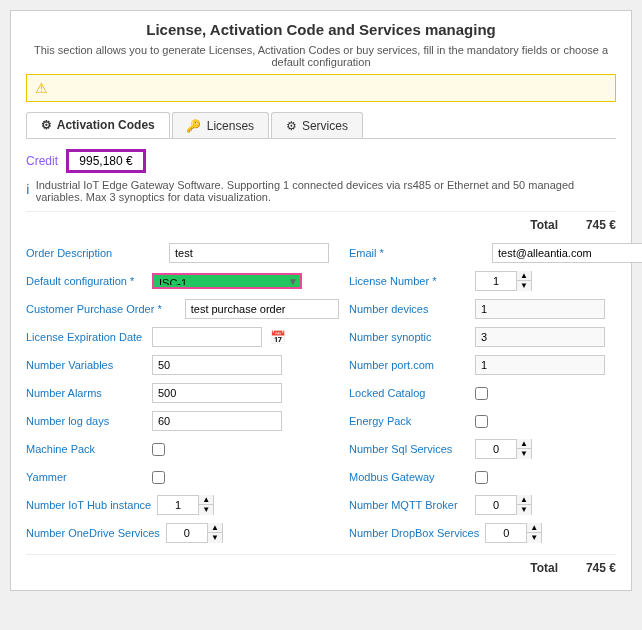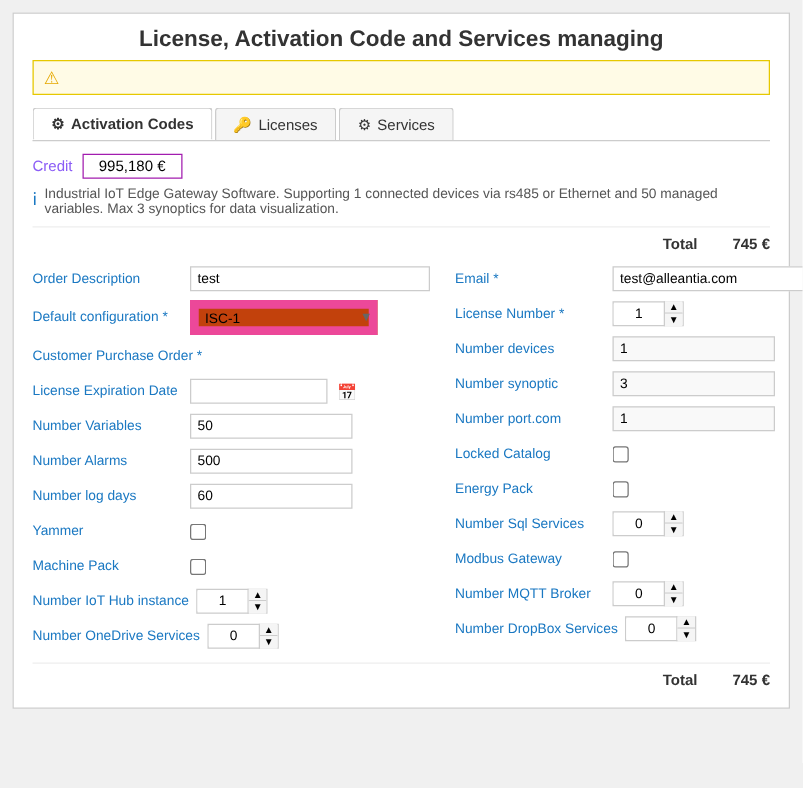--- a/index.html
+++ b/index.html
@@ -1,58 +1,59 @@
 <!DOCTYPE html>
 <html><head>
   <meta charset="utf-8">
   <style>
     * { box-sizing: border-box; margin: 0; padding: 0; }
     body { font-family: Arial, sans-serif; font-size: 12px; background: #f0f0f0; display: flex; justify-content: center; align-items: flex-start; padding: 10px; }
     .container { background: #fff; border: 1px solid #ccc; width: 622px; padding: 10px 15px 15px; }
-    .page-title { text-align: center; font-size: 18px; font-weight: bold; color: #333; margin-bottom: 6px; }
+    .page-title { text-align: center; font-size: 15px; font-weight: bold; color: #333; margin-bottom: 6px; }
     .page-desc { font-size: 11px; color: #555; text-align: center; margin-bottom: 6px; }
     .warning-box { display: flex; align-items: flex-start; gap: 6px; background: #fffbe6; border: 1px solid #e6c800; padding: 5px 8px; margin-bottom: 10px; font-size: 11px; color: #555; }
     .warning-icon { color: #e6a800; font-size: 14px; flex-shrink: 0; }
     .tabs { display: flex; gap: 0; margin-bottom: 10px; border-bottom: 1px solid #ccc; }
     .tab { padding: 5px 14px; border: 1px solid #ccc; border-bottom: none; background: #f5f5f5; cursor: pointer; font-size: 12px; color: #333; display: flex; align-items: center; gap: 5px; margin-right: 2px; border-radius: 3px 3px 0 0; }
     .tab.active { background: #fff; border-bottom: 1px solid #fff; font-weight: bold; }
     .credit-row { display: flex; align-items: center; gap: 8px; margin-bottom: 6px; font-size: 12px; }
     .credit-label { color: #8b5cf6; }
-    .credit-value { border: 1px solid #a21caf; padding: 2px 12px; background: #fff; min-width: 80px; text-align: left; }
+    .credit-value { border: 3px solid #a21caf; padding: 2px 2px; background: #fff; min-width: 80px; text-align: center; }
     .info-box { display: flex; gap: 6px; align-items: flex-start; margin-bottom: 8px; font-size: 11px; color: #555; }
     .info-icon { color: #1a78c2; font-size: 14px; flex-shrink: 0; }
     .total-row { display: flex; justify-content: flex-end; align-items: center; gap: 8px; font-size: 12px; font-weight: bold; color: #333; margin-bottom: 10px; border-top: 1px solid #eee; padding-top: 6px; }
     .total-value { min-width: 50px; text-align: right; }
     .form-section { display: grid; grid-template-columns: 1fr 1fr; gap: 0; }
     .form-col { display: flex; flex-direction: column; gap: 6px; padding-right: 10px; }
     .form-col:last-child { padding-right: 0; padding-left: 10px; }
     .form-row { display: flex; align-items: center; gap: 6px; min-height: 22px; }
     .form-label { color: #1a78c2; font-size: 11px; min-width: 120px; flex-shrink: 0; }
     .form-input { border: 1px solid #ccc; padding: 2px 5px; font-size: 11px; height: 20px; background: #fff; }
-    .form-input-wide { width: 192px; }
+    .form-input-wide { width: 160px; margin-left: 17px; }
     .form-input-medium { width: 130px; }
     .form-input-readonly { background: #f9f9f9; }
     .form-select-wrap { position: relative; display: inline-flex; align-items: center; }
-    .form-select { border: 7px solid #ec4899; padding: 2px 18px 2px 5px; font-size: 11px; height: 28px; background: #c2410c; appearance: none; width: 150px; }
+    .form-select { border: 2px solid #ec4899; padding: 2px 18px 2px 5px; font-size: 11px; height: 16px; background: #22c55e; appearance: none; width: 150px; }
     .select-arrow { position: absolute; right: 4px; font-size: 10px; color: #666; pointer-events: none; }
     .spinner-input-wrap { display: flex; align-items: center; border: 1px solid #ccc; height: 20px; }
     .spinner-input { border: none; padding: 2px 4px; font-size: 11px; width: 40px; text-align: center; outline: none; }
     .spinner-btns { display: flex; flex-direction: column; border-left: 1px solid #ccc; }
     .spinner-btn { width: 14px; height: 10px; font-size: 8px; background: #f5f5f5; border: none; cursor: pointer; display: flex; align-items: center; justify-content: center; line-height: 1; padding: 0; }
     .spinner-btn:first-child { border-bottom: 1px solid #ccc; }
     .checkbox { width: 13px; height: 13px; cursor: pointer; }
     .calendar-icon { color: #666; font-size: 13px; margin-left: 2px; cursor: pointer; }
     .date-input { width: 110px; }
     .bottom-total-row { display: flex; justify-content: flex-end; align-items: center; gap: 8px; font-size: 12px; font-weight: bold; color: #333; margin-top: 10px; border-top: 1px solid #eee; padding-top: 6px; }
   </style>
 </head>
 <body>
 
 <div class="container">
   <div class="page-title">License, Activation Code and Services managing</div>
+  <div class="page-desc">This section allows you to generate Licenses, Activation Codes or buy services, fill in the mandatory fields or choose a default configuration</div>
   <div class="warning-box">
     <span class="warning-icon">⚠</span>
   </div>
 
   <div class="tabs">
     <div class="tab active">
       <span>⚙</span>
       <span>Activation Codes</span>
     </div>
     <div class="tab">
@@ -100,20 +101,21 @@
             <option>ISC-1</option>
             <option>ISC-2</option>
             <option>ISC-3</option>
           </select>
           <span class="select-arrow">▼</span>
         </div>
       </div>
 
       <div class="form-row">
         <span class="form-label">Customer Purchase Order *</span>
+        <input class="form-input form-input-wide" type="text" value="test purchase order" style="">
       </div>
 
       <div class="form-row">
         <span class="form-label">License Expiration Date</span>
         <input class="form-input date-input" type="text" value="" style="">
         <span class="calendar-icon">📅</span>
       </div>
 
       <div class="form-row">
         <span class="form-label">Number Variables</span>
@@ -124,26 +126,26 @@
         <span class="form-label">Number Alarms</span>
         <input class="form-input form-input-medium" type="text" value="500" style="">
       </div>
 
       <div class="form-row">
         <span class="form-label">Number log days</span>
         <input class="form-input form-input-medium" type="text" value="60" style="">
       </div>
 
       <div class="form-row">
+        <span class="form-label">Machine Pack</span>
+        <input class="checkbox" type="checkbox" style="">
+      </div>
+
+      <div class="form-row">
         <span class="form-label">Yammer</span>
-        <input class="checkbox" type="checkbox" style="">
-      </div>
-
-      <div class="form-row">
-        <span class="form-label">Machine Pack</span>
         <input class="checkbox" type="checkbox" style="">
       </div>
 
 
 
       <div class="form-row">
         <span class="form-label">Number IoT Hub instance</span>
         <div class="spinner-input-wrap">
           <input class="spinner-input" type="text" value="1" style="">
           <div class="spinner-btns">

